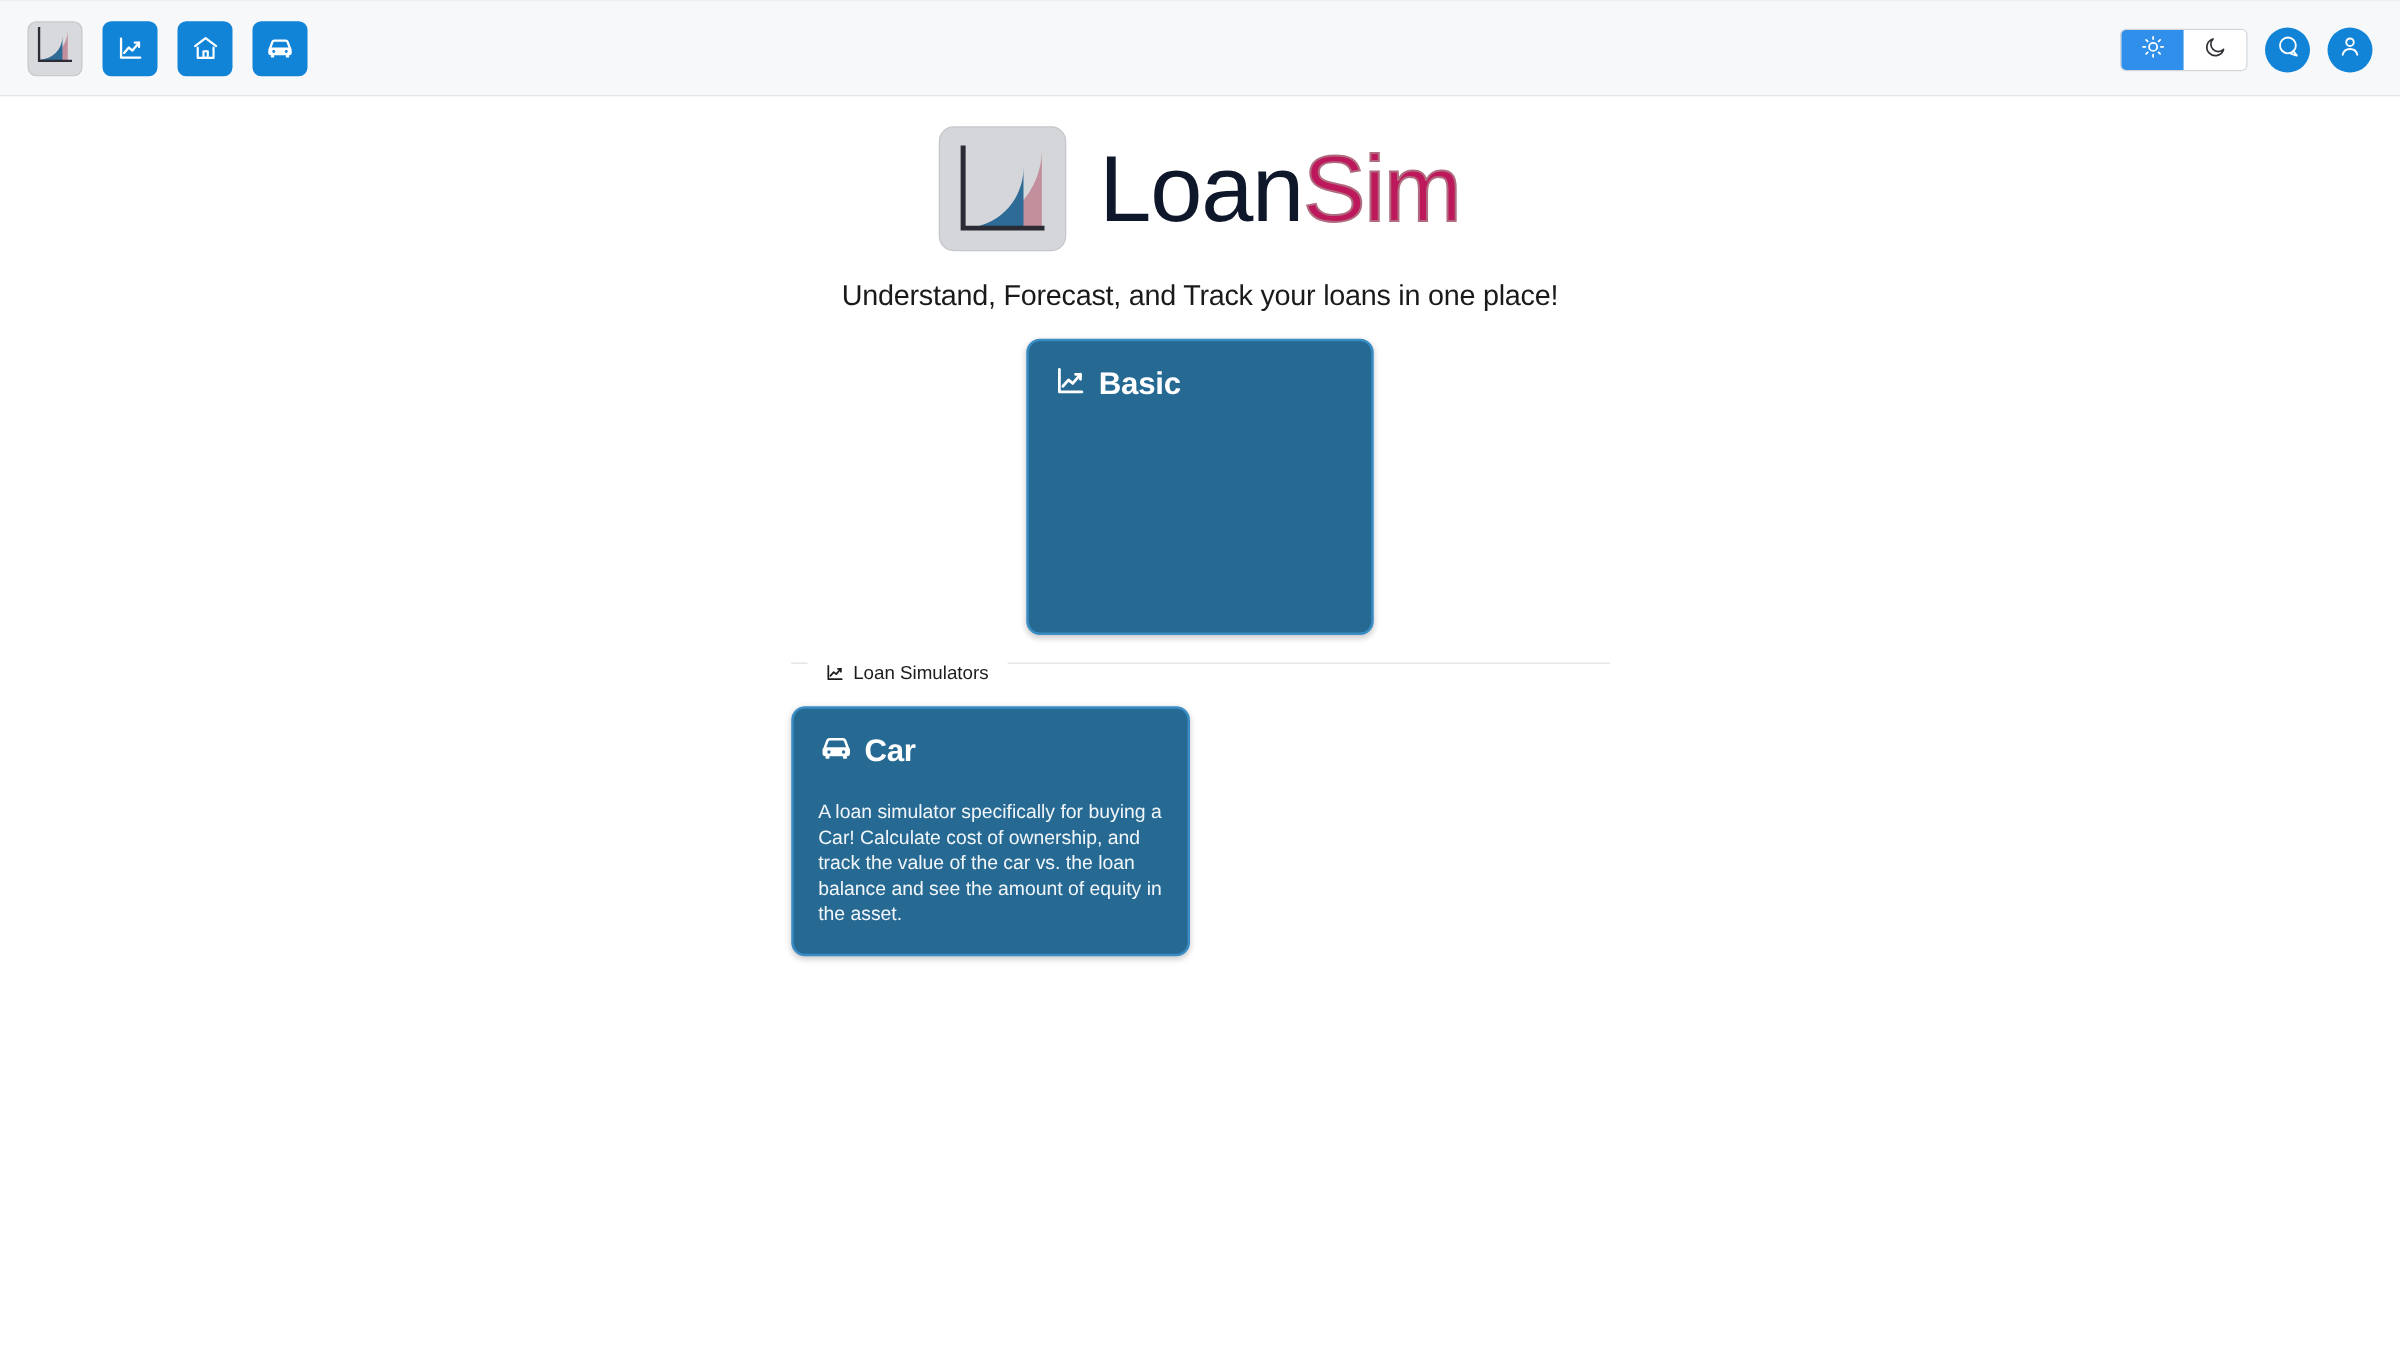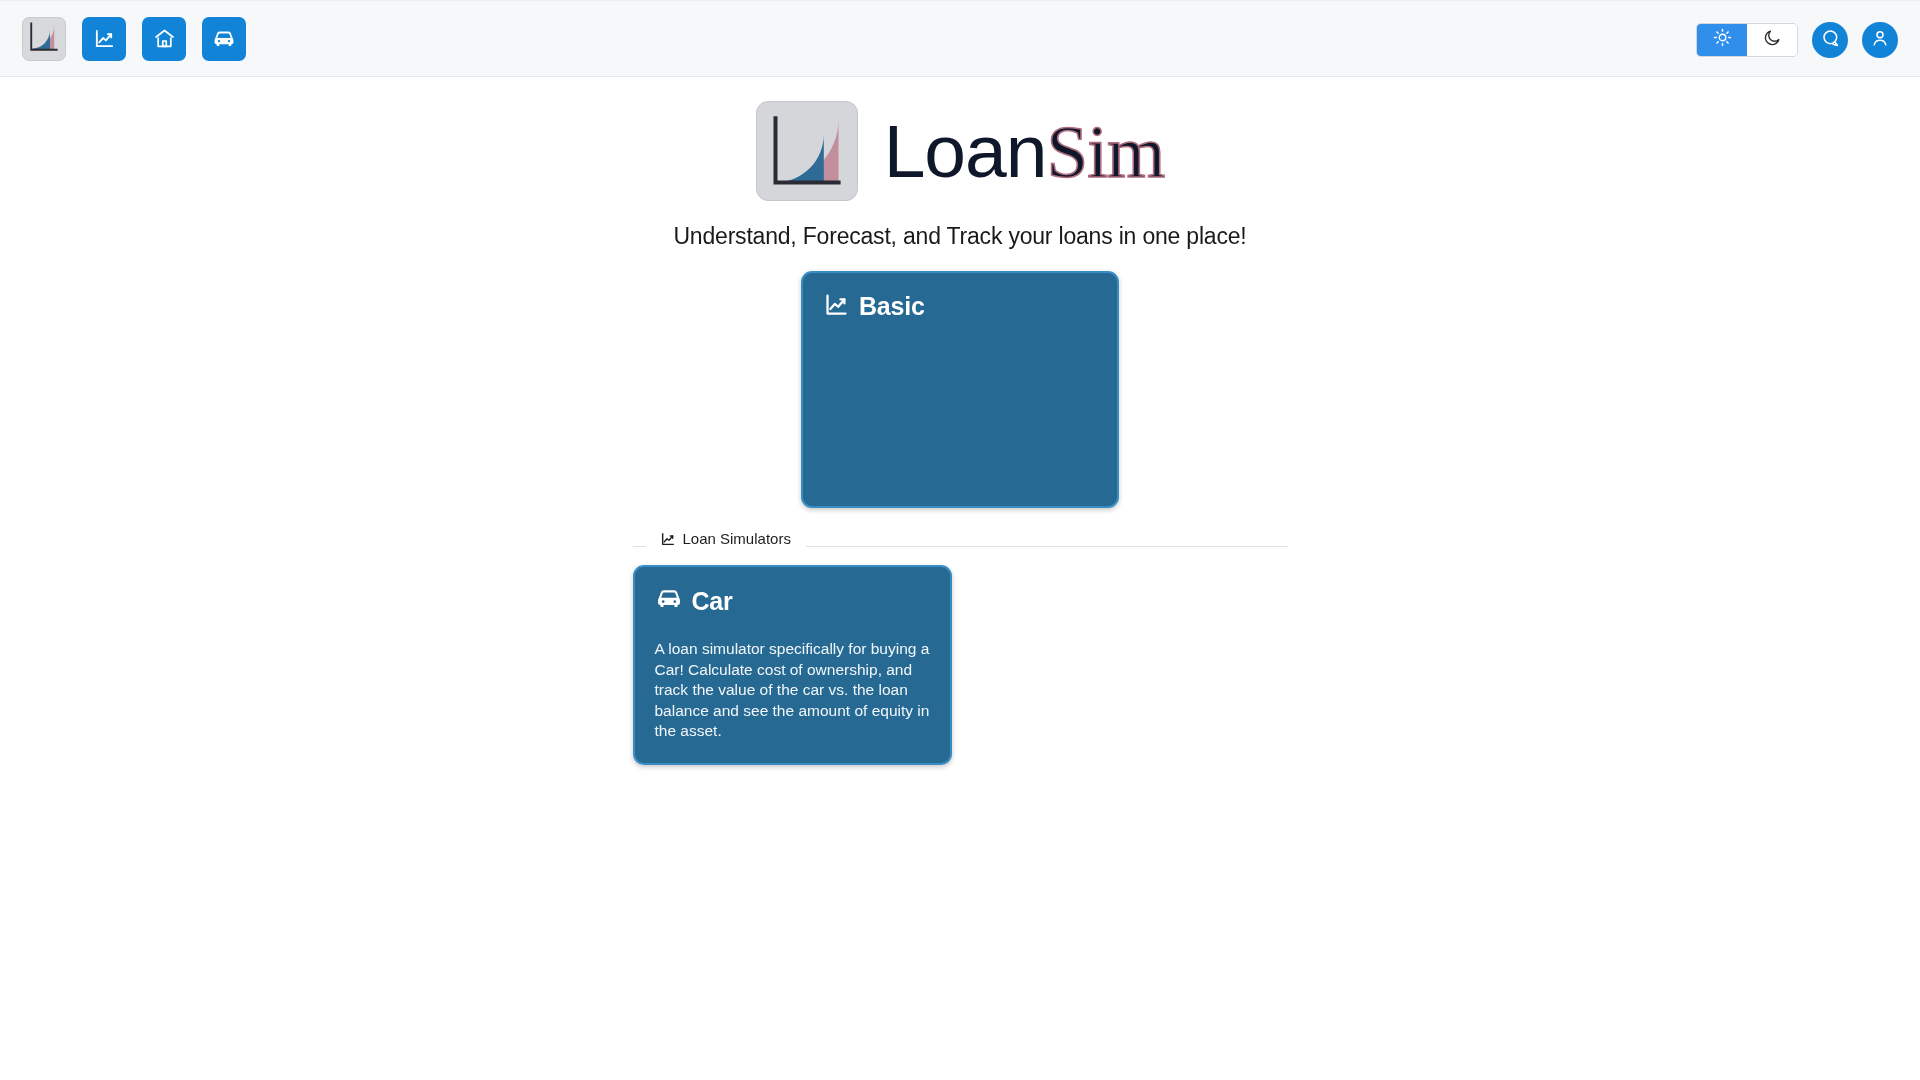--- a/index.html
+++ b/index.html
@@ -118,24 +118,23 @@
   }
   .logo-word {
     font-size: 75px;
     font-weight: 400;
     letter-spacing: -1px;
     line-height: 1;
     white-space: nowrap;
   }
   .logo-word .loan { color: #0f172a; }
   .logo-word .sim {
-    color: #0f172a;
+    color: #be185d;
     -webkit-text-stroke: 1.6px #b06c7e;
     text-decoration-line: none;
-    font-family: Liberation Serif, serif;
   }
   .tagline {
     margin-top: 22px;
     font-size: 23px;
     font-weight: normal;
     color: #1a1a1a;
     letter-spacing: -0.2px;
   }
 
   
@@ -163,32 +162,32 @@
     line-height: 1.33;
     color: #f2f6f9;
   }
 
   .basic-wrap {
     margin-top: 21px;
     display: flex;
     justify-content: center;
   }
   .card-basic {
-    width: 318px;
+    width: 278px;
     height: 237px;
   }
 
   
   .sim-section {
     width: 655px;
     margin: 22px auto 0 auto;
   }
   .sim-legend {
     display: flex;
-    align-items: flex-end;
+    align-items: flex-start;
     gap: 7px;
     font-size: 15px;
     color: #1d1d1d;
     position: relative;
   }
   .rule-short {
     width: 13px;
     height: 1px;
     background: #dddfe2;
   }

